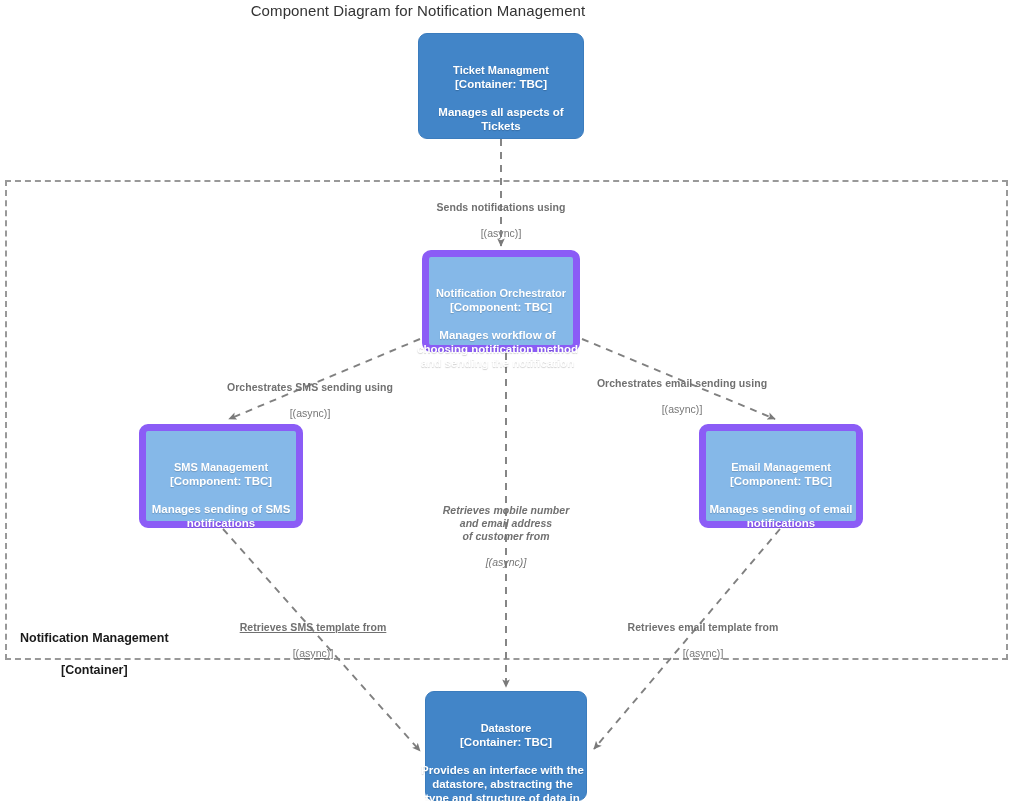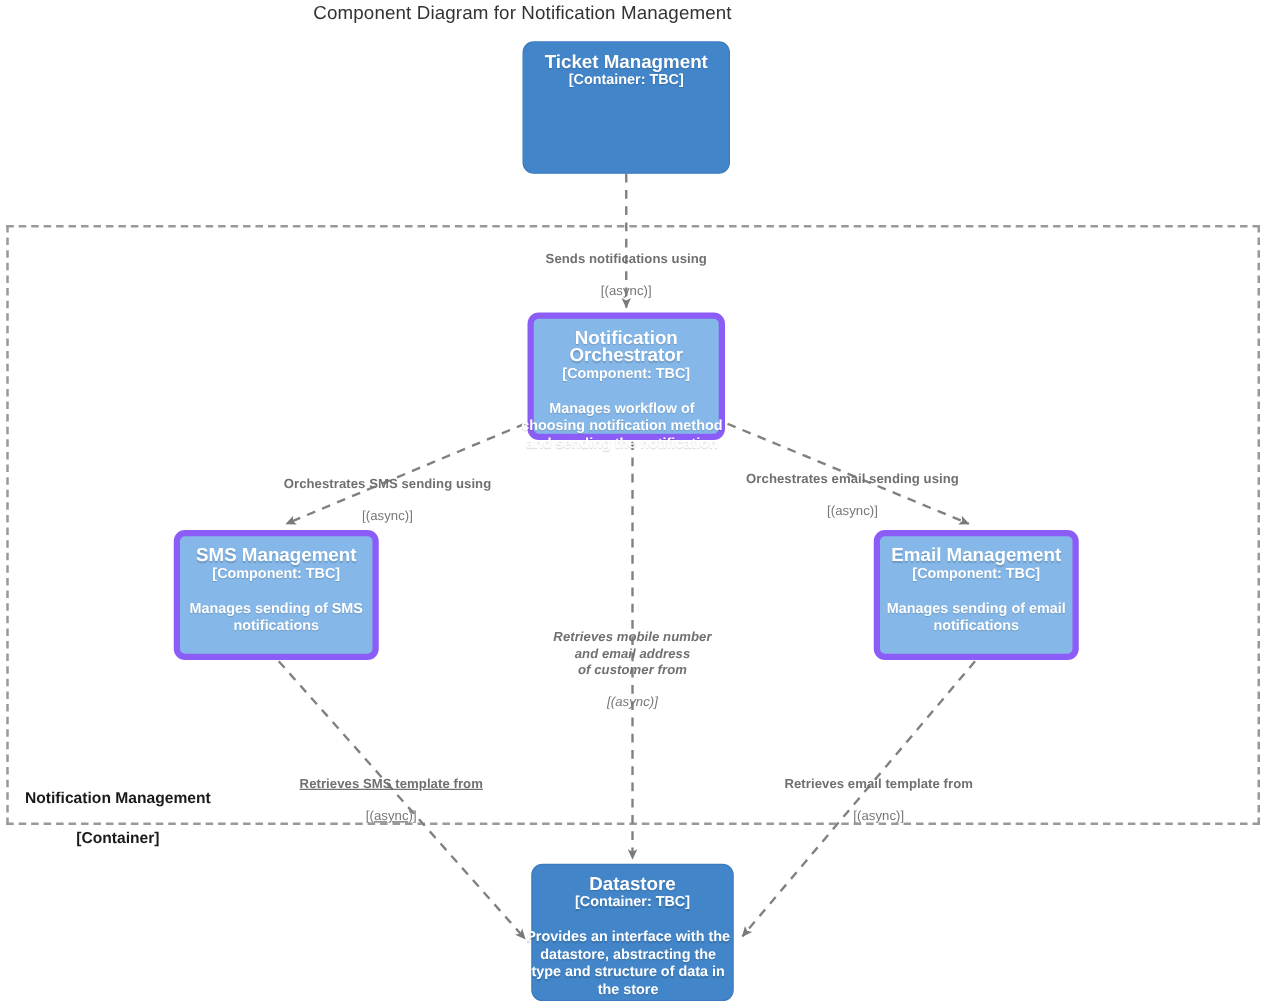--- a/index.html
+++ b/index.html
@@ -36,24 +36,25 @@
 
   
   .node{
     position:absolute;box-sizing:border-box;
     border-radius:9px;
     display:flex;flex-direction:column;align-items:center;justify-content:flex-start;
     color:#ffffff;text-align:center;
     padding-top:9px;
   }
   .node.dark{background:#4285c8;border:1px solid #3b7cbd;}
-  .node.light{background:#85b8e8;border:5px solid #8b5cf6;}
+  .node.light{background:#85b8e8;border:7px solid #8b5cf6;}
   .node-title{
-    font-size:15px;font-weight:bold;line-height:14px;
+    font-size:11px;font-weight:bold;line-height:14px;
     text-shadow:0 1px 1px rgba(0,0,0,.18);
+    margin-top:20px;
   }
   .node-type{
     font-size:11.5px;font-weight:bold;line-height:14px;
     text-shadow:0 1px 1px rgba(0,0,0,.18);
   }
   .node-desc{
     font-size:11.5px;font-weight:bold;line-height:14px;
     margin-top:14px;white-space:pre-line;
     text-shadow:0 1px 1px rgba(0,0,0,.18);
   }
@@ -134,20 +135,22 @@
   </div>
 
   <div class="edge-label" style="left:605px;top:608px;width:196px;">
     <div>Retrieves email template from</div>
     <div class="async">[(async)]</div>
   </div>
 
   <div class="node dark" style="left:418px;top:33px;width:166px;height:106px;">
     <div class="node-title">Ticket Managment</div>
     <div class="node-type">[Container: TBC]</div>
+    <div class="node-desc">Manages all aspects of
+Tickets</div>
   </div>
 
   <div class="node light overflow" style="left:422px;top:250px;width:158px;height:102px;">
     <div class="node-title">Notification Orchestrator</div>
     <div class="node-type">[Component: TBC]</div>
     <div class="node-desc">Manages workflow of
 choosing notification method
 and sending the notification</div>
   </div>
 

